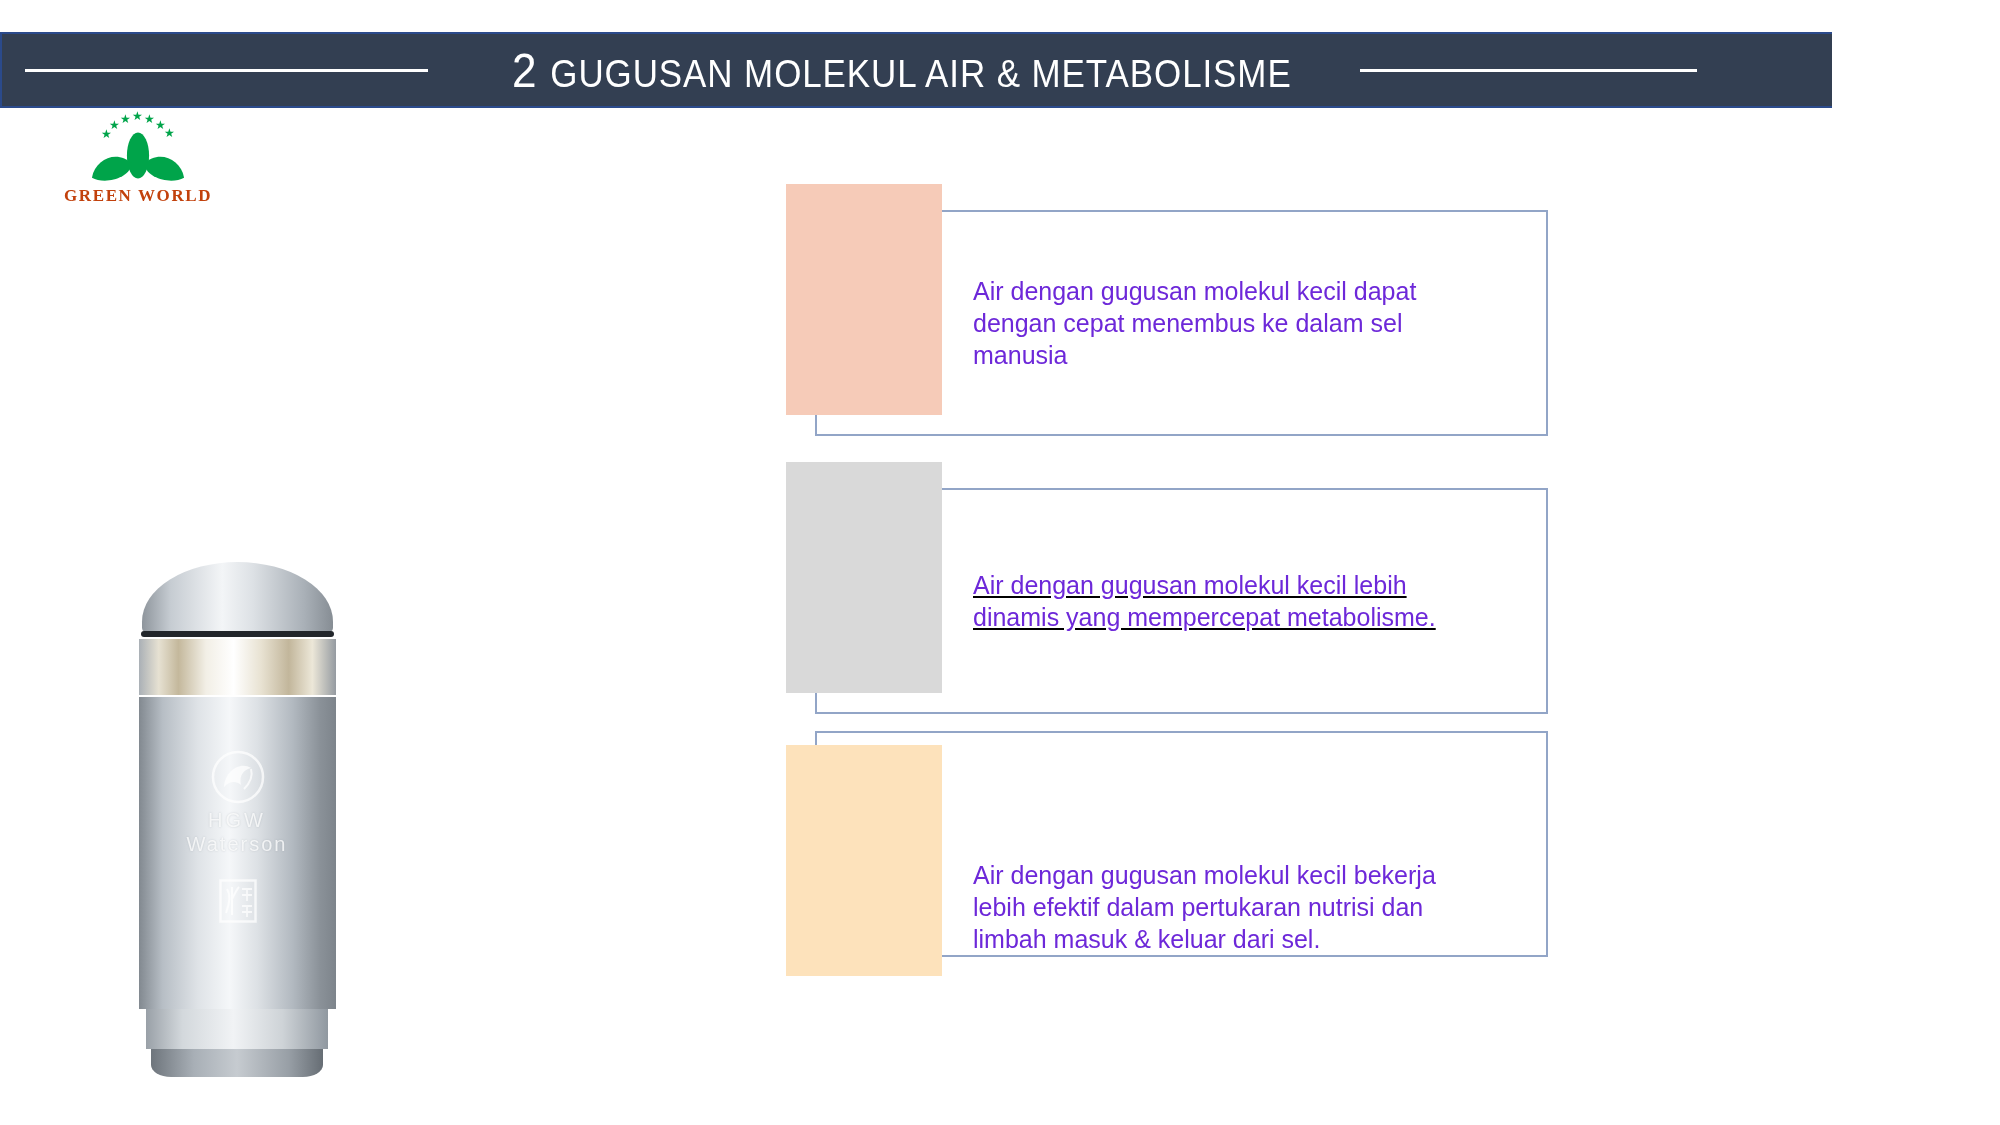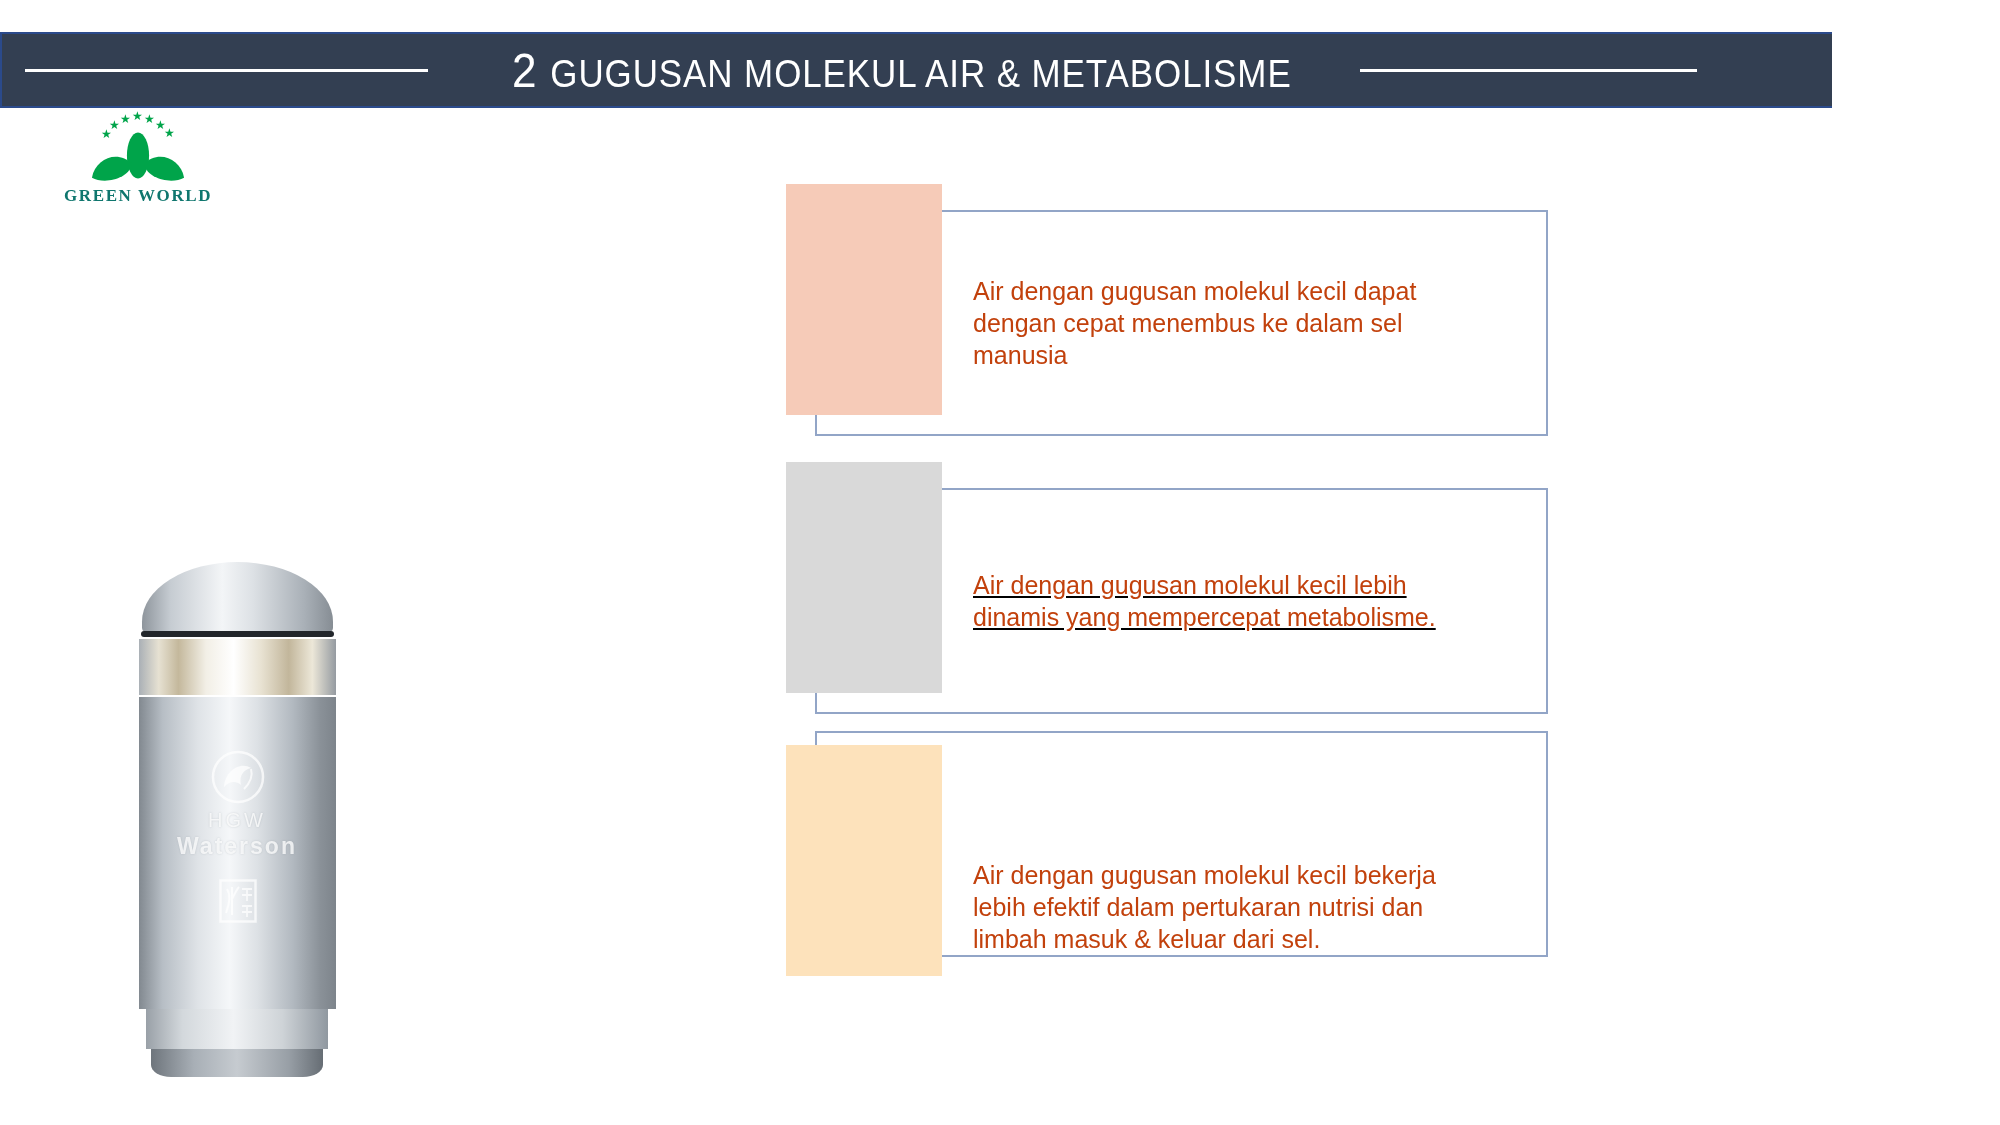--- a/index.html
+++ b/index.html
@@ -29,33 +29,33 @@
   .slide-number { font-size:48px; font-weight:400; margin-right:14px; }
   .slide-title  { font-size:38px; font-weight:400; }
 
   
   .logo { position:absolute; left:70px; top:110px; width:136px; height:98px; }
   .logo-star { position:absolute; font-size:12px; line-height:12px; }
   .logo-leaf { position:absolute; left:16px; top:20px; width:104px; height:58px; }
   .logo-brand {
     position:absolute; left:-6px; top:76px; width:148px; text-align:center;
     font-family:"Liberation Serif", serif; font-weight:700; font-size:17px;
-    letter-spacing:1.6px; color:#0f766e; white-space:nowrap;
+    letter-spacing:1.6px; color:#c2410c; white-space:nowrap;
   }
 
   
   .swatch { position:absolute; width:156px; height:231px; z-index:3; }
   .textbox {
     position:absolute; left:815px; width:733px; height:226px;
     border:2px solid #92A5C7; box-sizing:border-box; background:#ffffff;
     z-index:2; display:flex; align-items:center;
   }
   .textbox .block-text {
     margin-left:156px; width:560px;
-    font-size:25px; line-height:32px; color:#c2410c; white-space:pre-line;
+    font-size:25px; line-height:32px; color:#6d28d9; white-space:pre-line;
   }
   .swatch.s1 { left:786px; top:184px; }
   .textbox.t1 { top:210px; }
   .swatch.s2 { left:786px; top:462px; }
   .textbox.t2 { top:488px; }
   .swatch.s3 { left:786px; top:745px; }
   .textbox.t3 { top:731px;align-items:flex-end; }
 
   
   .bottle {
@@ -77,21 +77,21 @@
     background:linear-gradient(90deg,#828990 0%,#b7bec5 12%,#dfe3e7 30%,#f5f7f9 46%,#dde1e5 60%,#b2b9c0 78%,#8a9198 92%,#7d848b 100%);
   }
   .emblem { position:absolute; left:71px; top:52px; width:56px; height:56px; opacity:0.85; }
   .engrave-1 {
     position:absolute; left:0; top:112px; width:100%; text-align:center;
     font-size:20px; font-weight:400; letter-spacing:3px;
     color:rgba(255,255,255,0.78); text-shadow:0 0 2px rgba(130,140,150,0.35);
   }
   .engrave-2 {
     position:absolute; left:0; top:136px; width:100%; text-align:center;
-    font-size:23px; font-weight:700; letter-spacing:2px;
+    font-size:20px; font-weight:400; letter-spacing:2px;
     color:rgba(255,255,255,0.78); text-shadow:0 0 2px rgba(130,140,150,0.35);
   }
   .seal { position:absolute; left:80px; top:182px; width:38px; height:44px; opacity:0.8; }
   .bottle-base {
     width:182px; height:40px; margin-top:0;
     background:linear-gradient(90deg,#99a0a7 0%,#d3d8dc 20%,#f1f3f5 48%,#ced3d7 75%,#9098a0 100%);
   }
   .bottle-foot {
     width:172px; height:28px;
     border-radius:0 0 20px 20px / 0 0 12px 12px;

